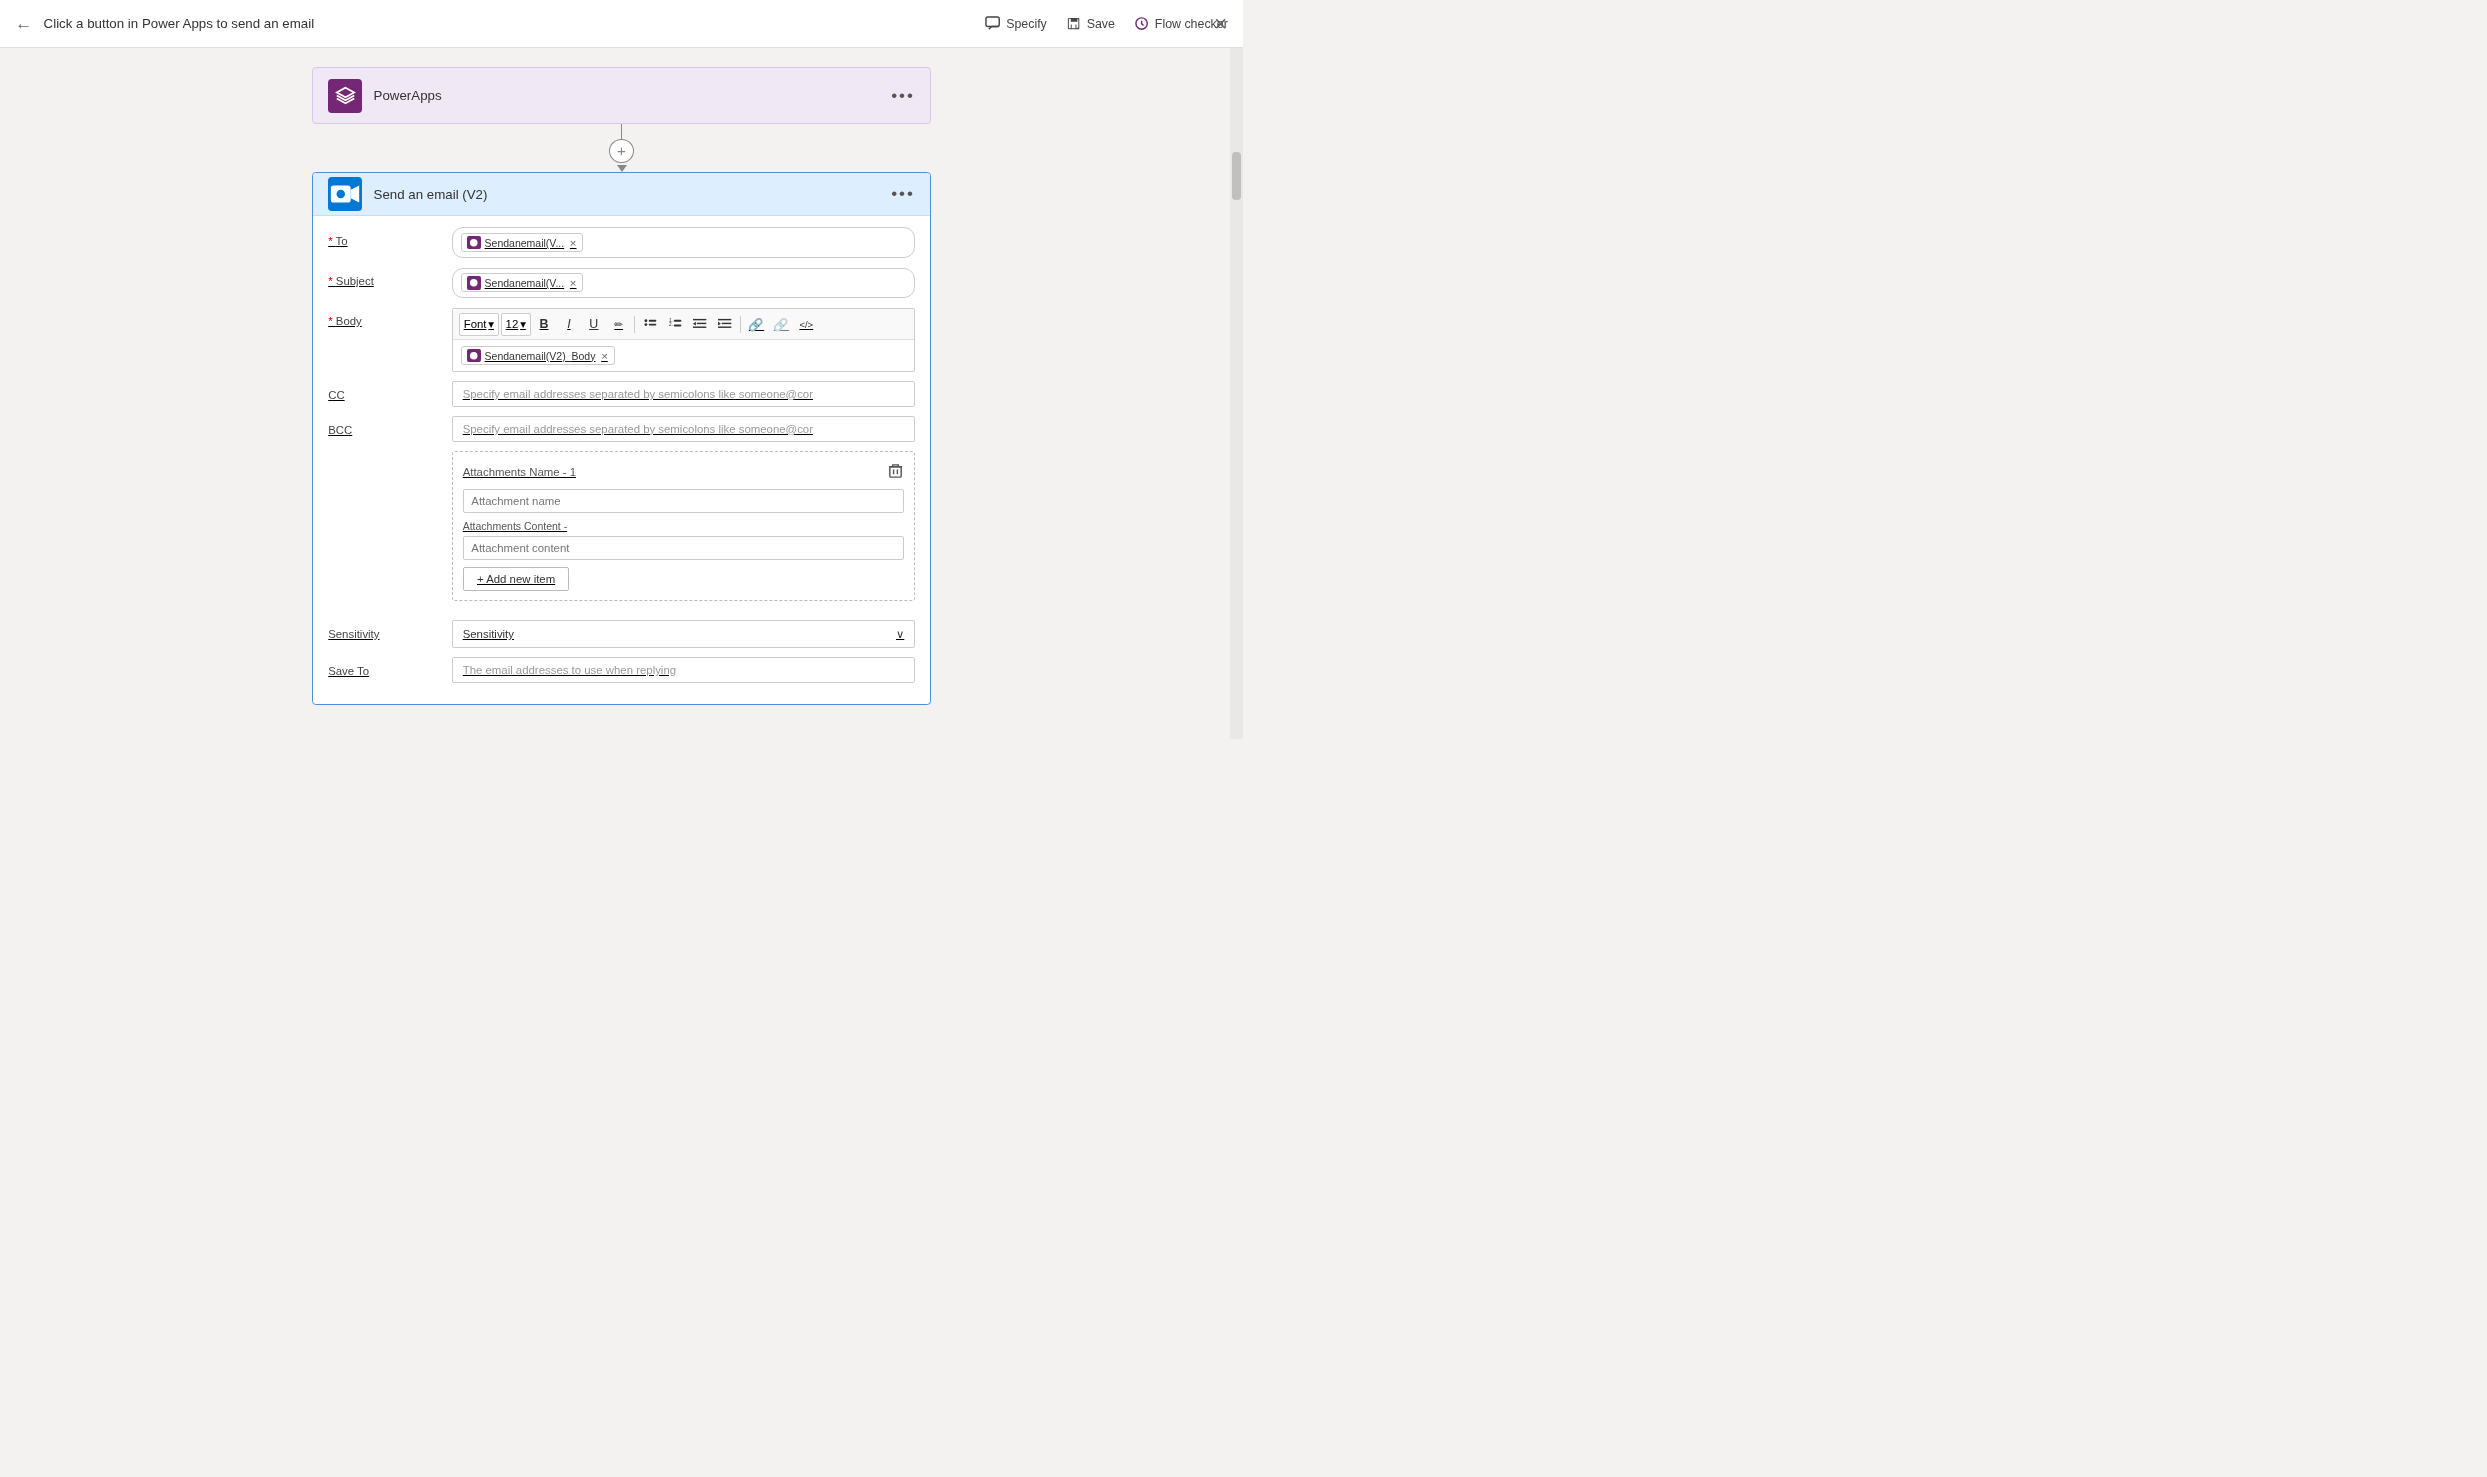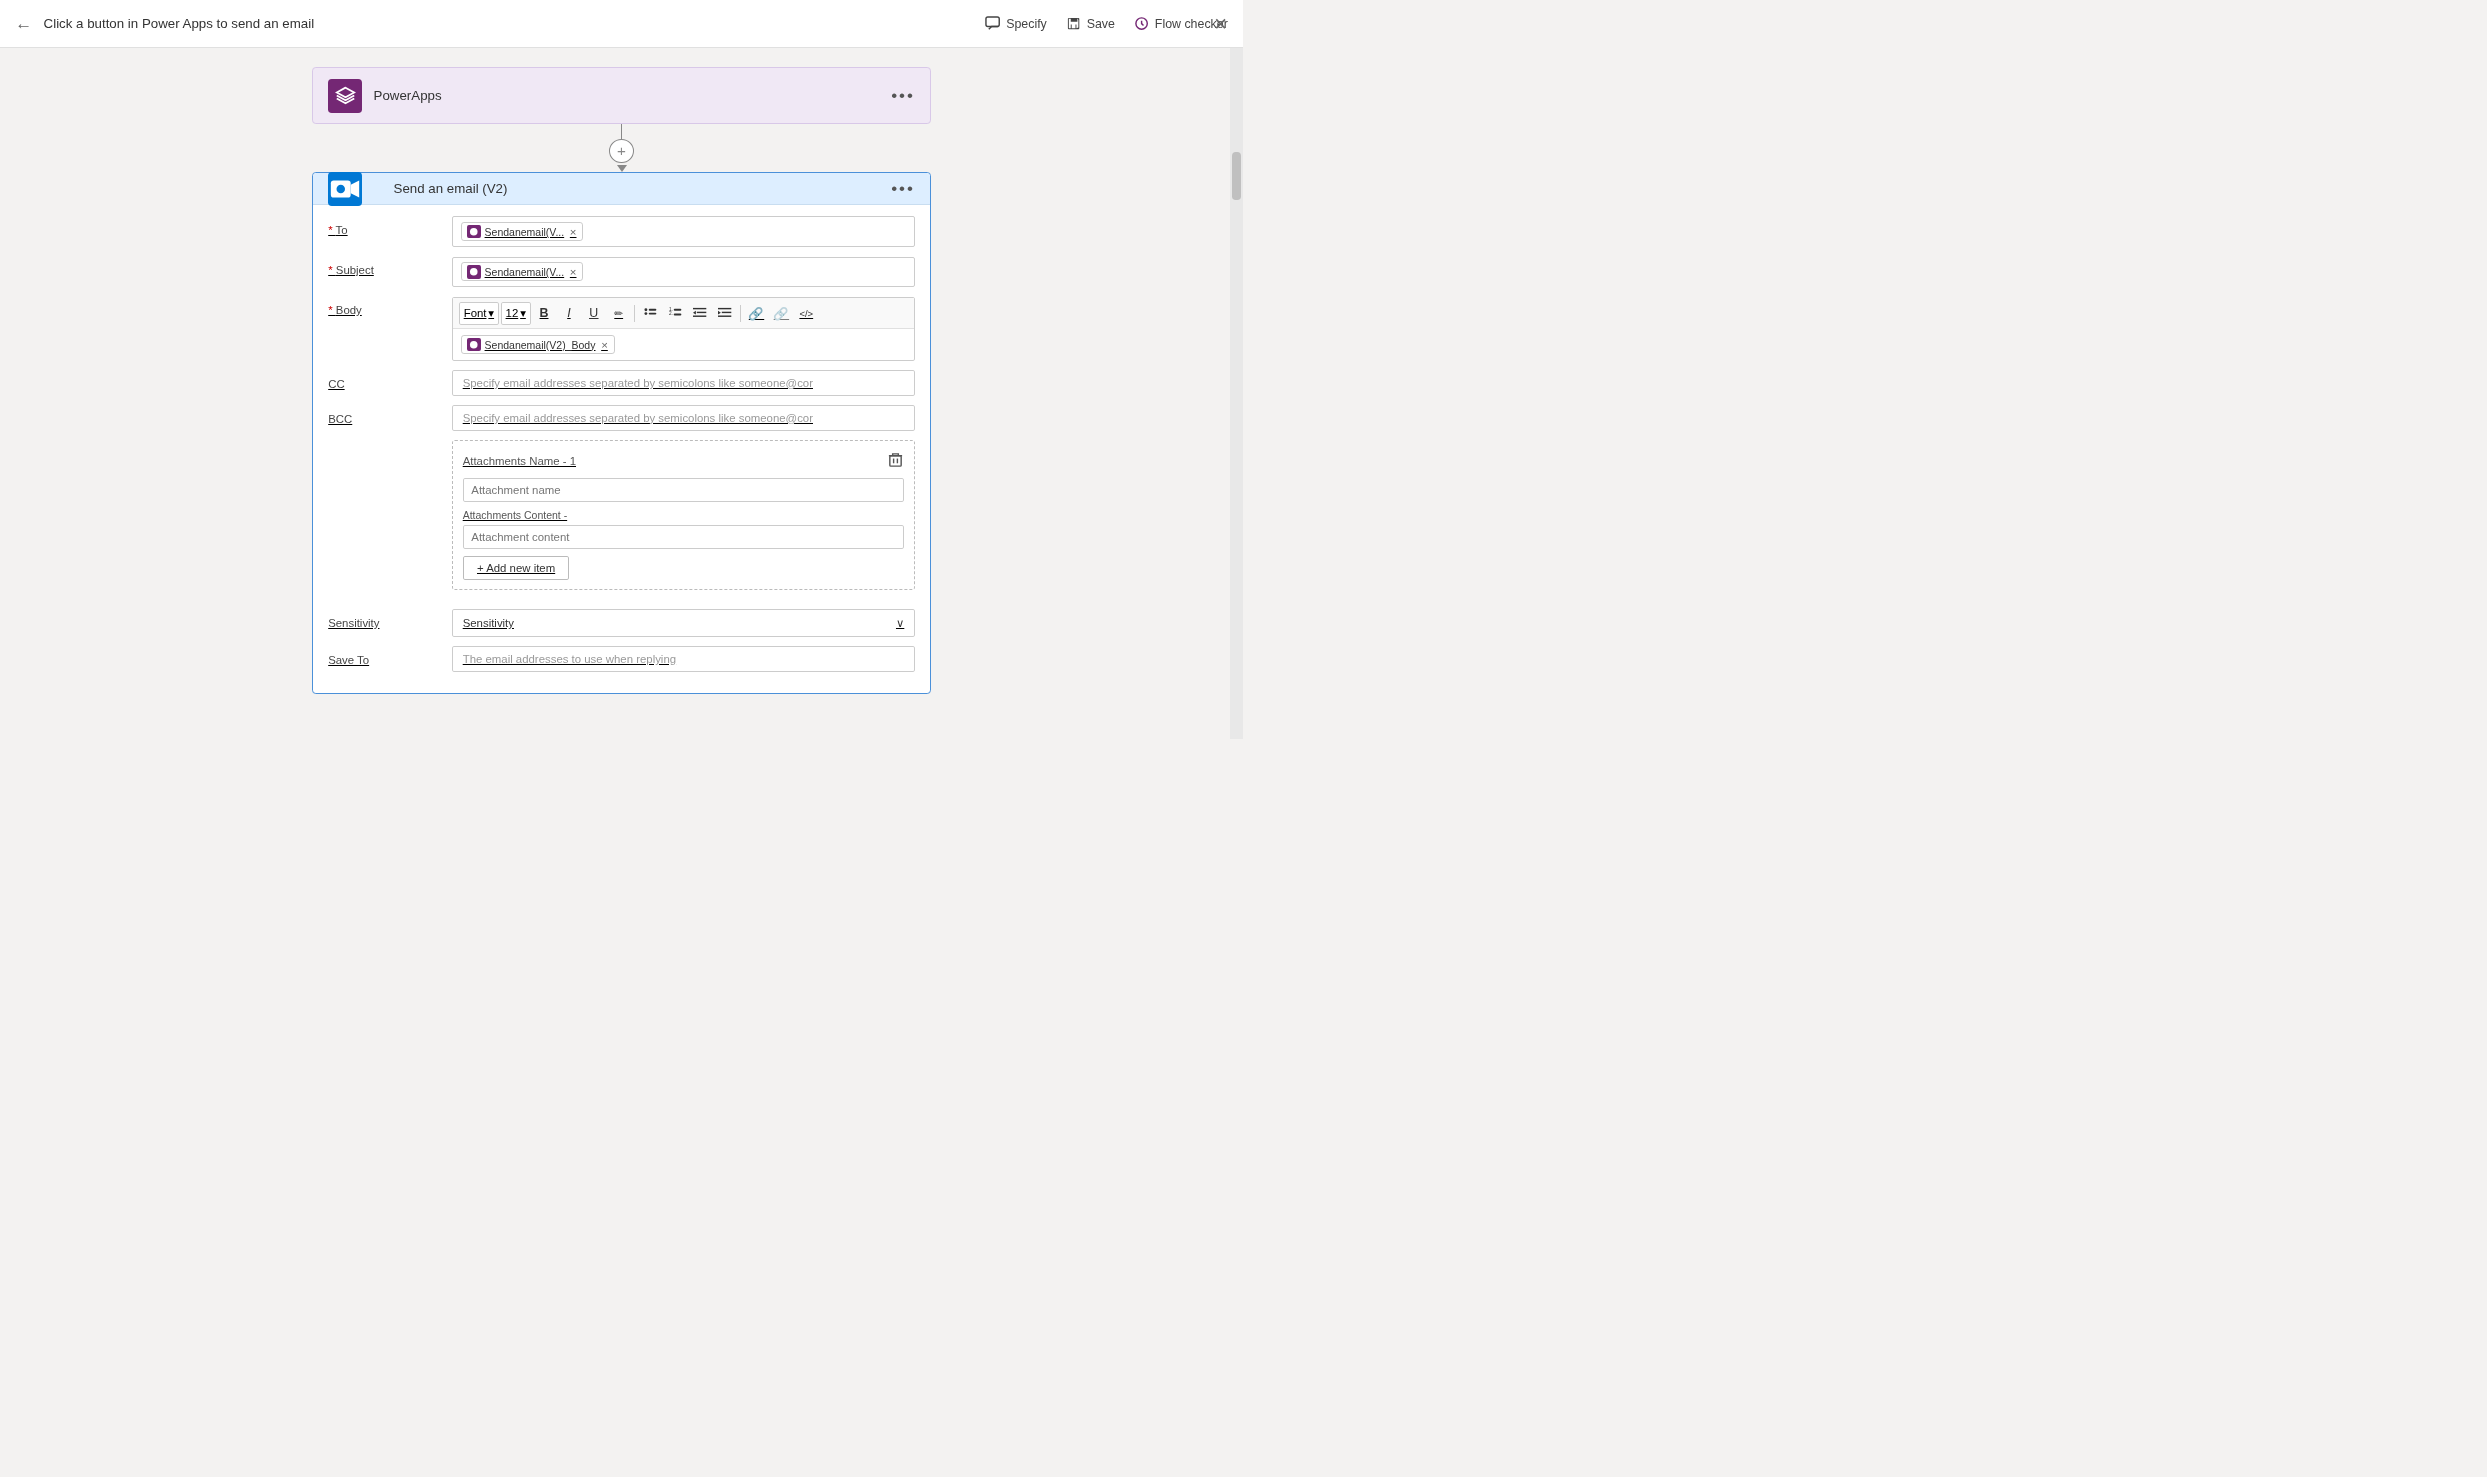--- a/index.html
+++ b/index.html
@@ -157,26 +157,25 @@
     
     .email-block {
       background: #fff;
       border: 1.9px solid #4a90d9;
       border-radius: 3.8px;
       width: 619px;
     }
     .email-block-header {
       background: #ddeeff;
       border-bottom: 1px solid #c8ddf0;
-      height: 32px;
+      height: 43px;
       display: flex;
       align-items: center;
       padding: 0 15.2px;
       border-radius: 3.8px 3.8px 0 0;
-      gap: 20px;
     }
     .email-block-icon {
       width: 34px;
       height: 34px;
       background: #0078d4;
       border-radius: 3.8px;
       display: flex;
       align-items: center;
       justify-content: center;
       margin-right: 11.4px;
@@ -208,21 +207,21 @@
     }
     .form-label.required::before {
       content: '* ';
       color: #c00;
     }
     .form-input-area {
       flex: 1;
     }
     .token-input {
       border: 1px solid #ccc;
-      border-radius: 2px;
+      border-radius: 11px;
       padding: 4.8px 7.6px;
       display: flex;
       align-items: center;
       flex-wrap: wrap;
       gap: 3.8px;
       min-height: 30.5px;
       background: #fff;
     }
     .token {
       background: #fff;

